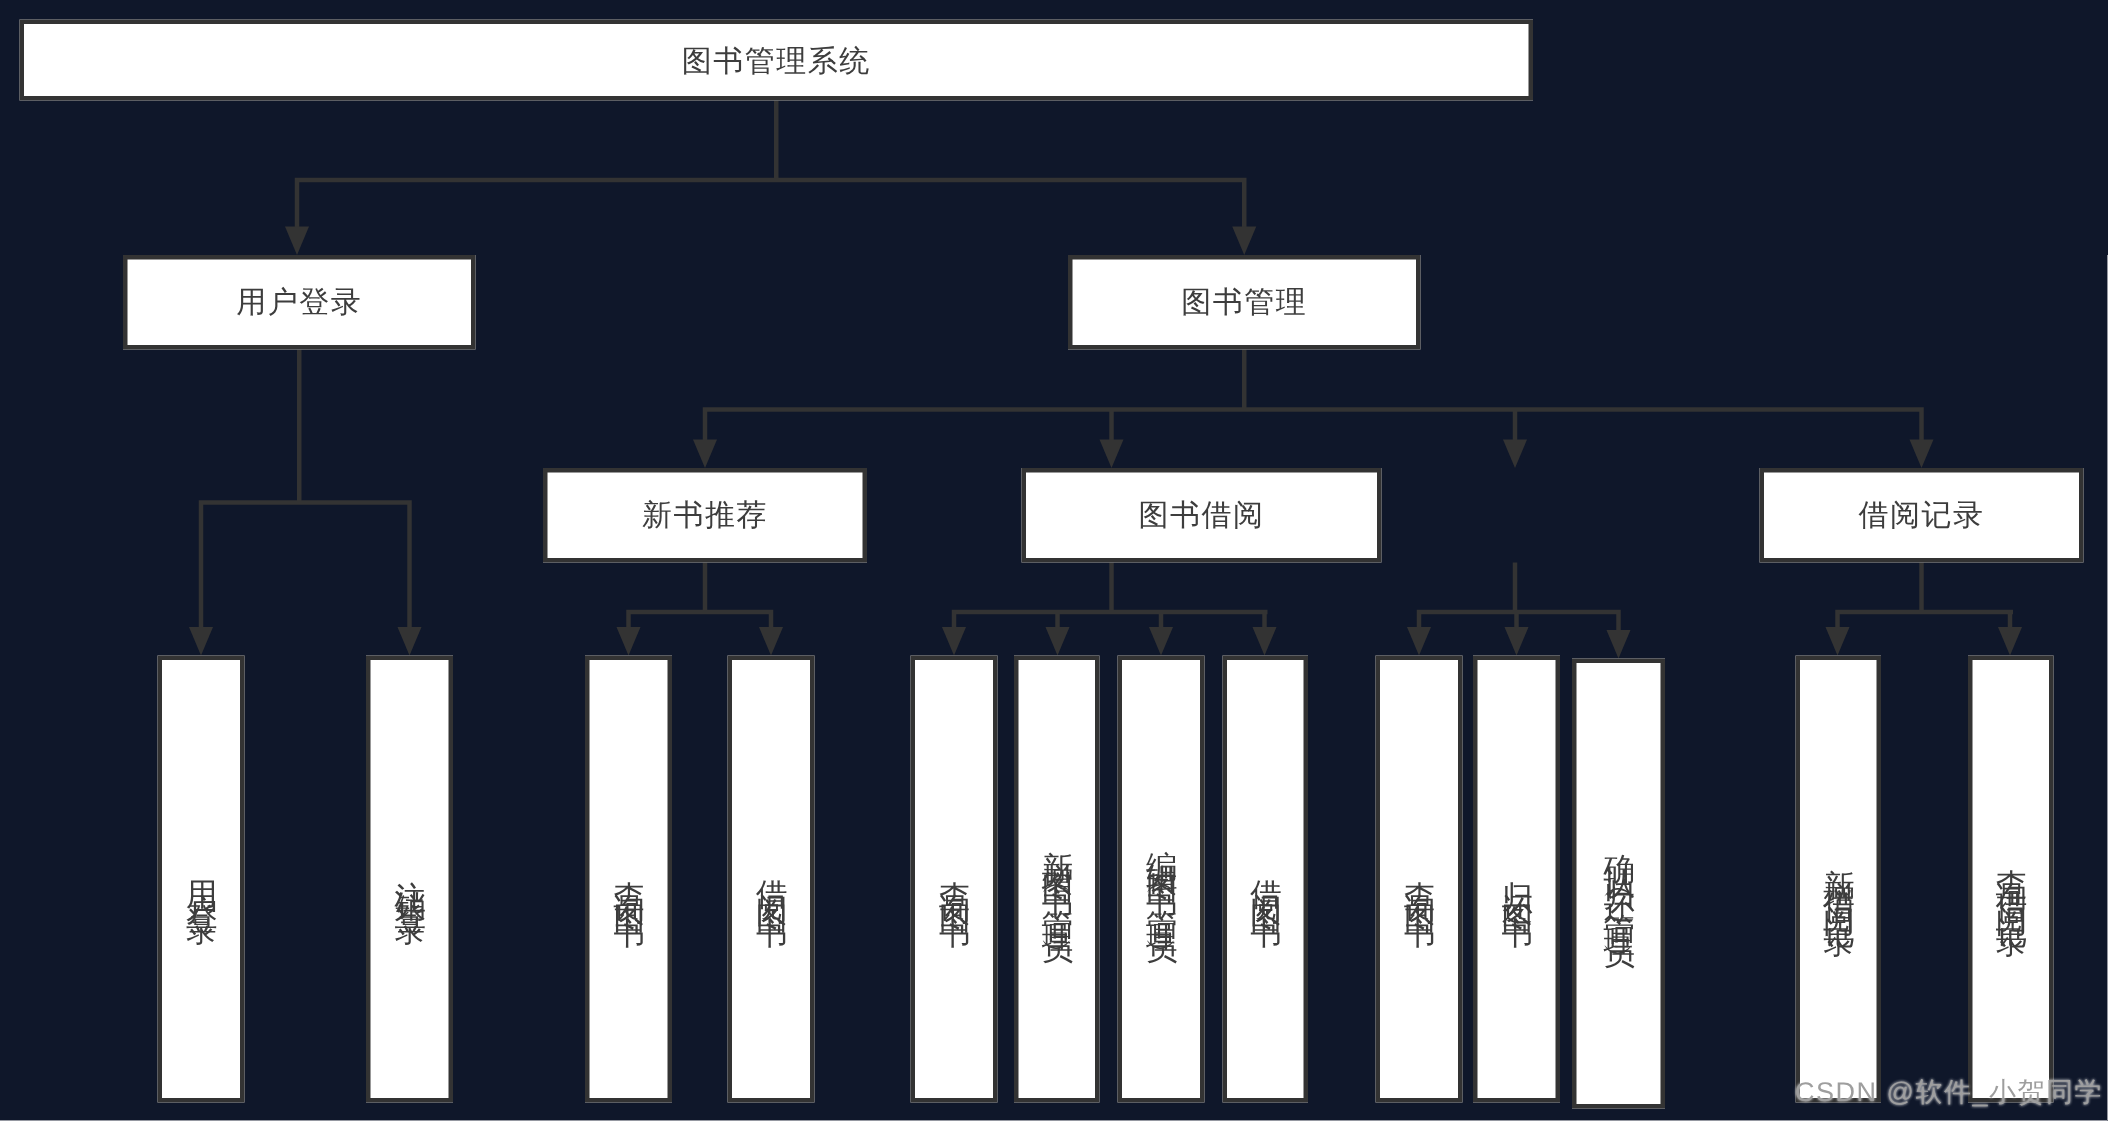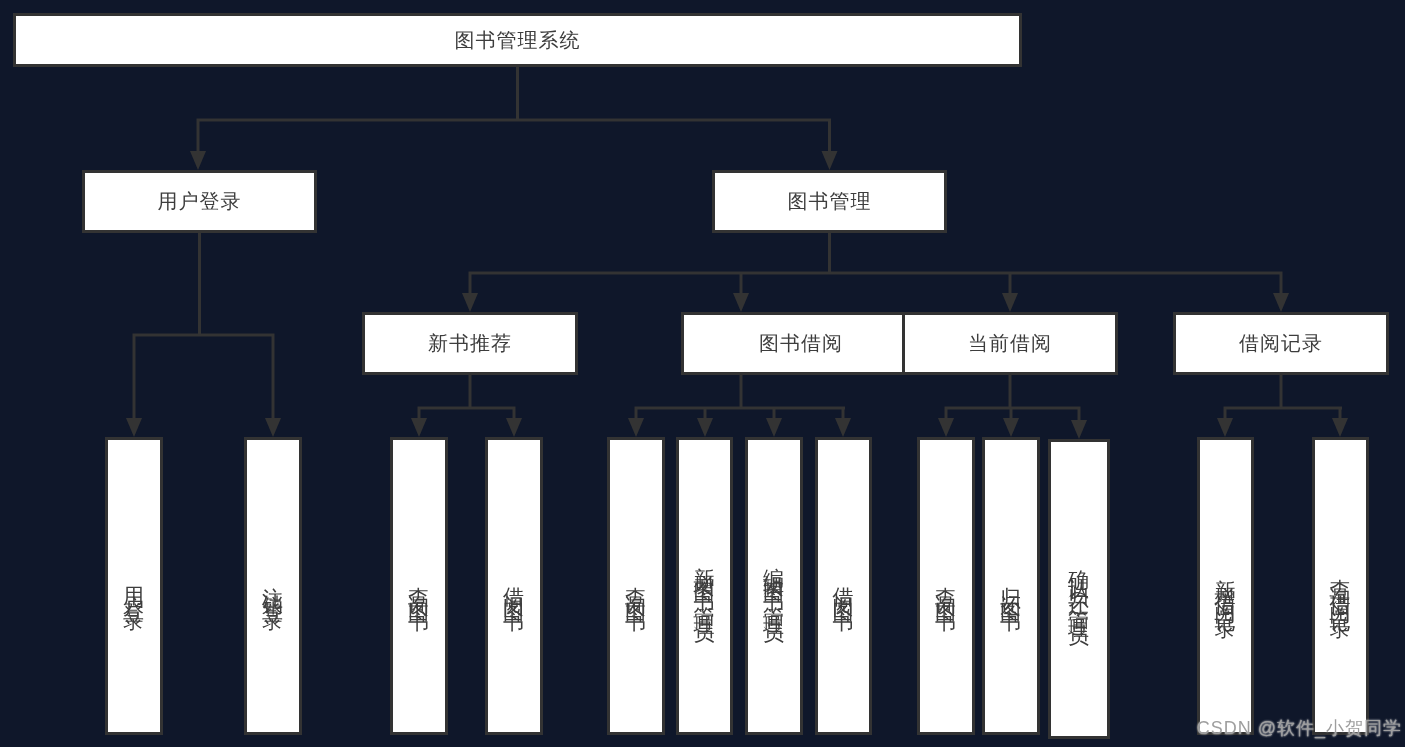--- a/index.html
+++ b/index.html
@@ -135,23 +135,20 @@
   <div class="box n-l2b">
     <span class="hlabel">图书管理</span>
   </div>
 
   <div class="box n-l3a">
     <span class="hlabel">新书推荐</span>
   </div>
   <div class="box n-l3b">
     <span class="hlabel">图书借阅</span>
   </div>
-  <div class="box n-l3c">
-    <span class="hlabel">当前借阅</span>
-  </div>
   <div class="box n-l3d">
     <span class="hlabel">借阅记录</span>
   </div>
 
   <div class="box leaf n-leaf0">
     <span class="vtext">用户登录</span>
   </div>
   <div class="box leaf n-leaf1">
     <span class="vtext">注销登录</span>
   </div>

